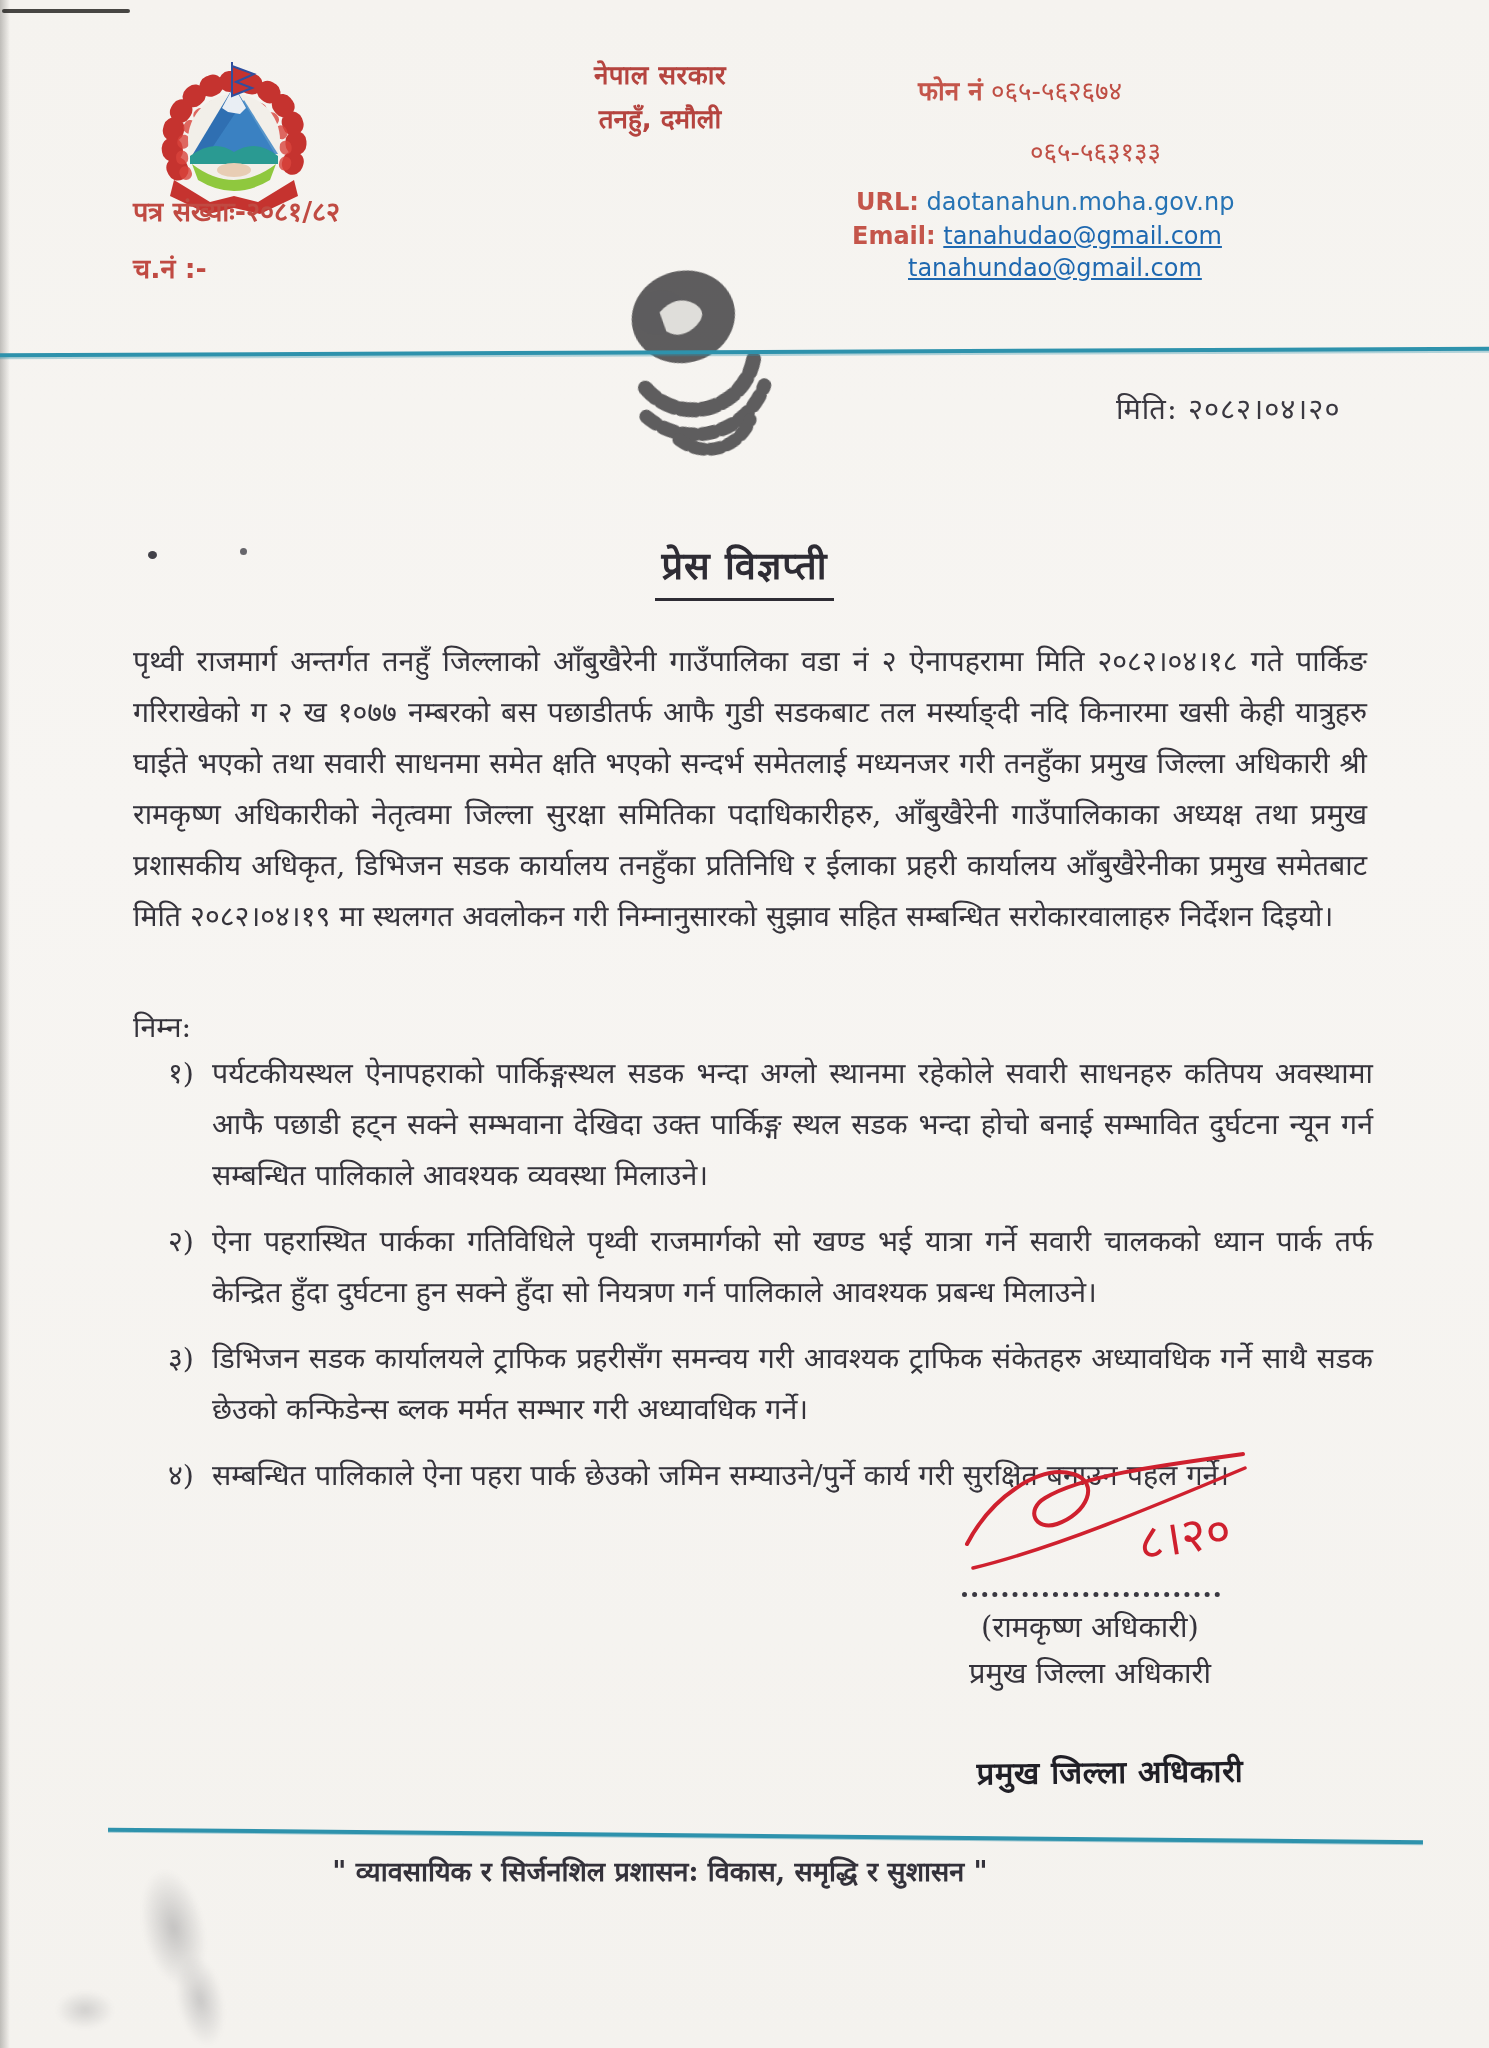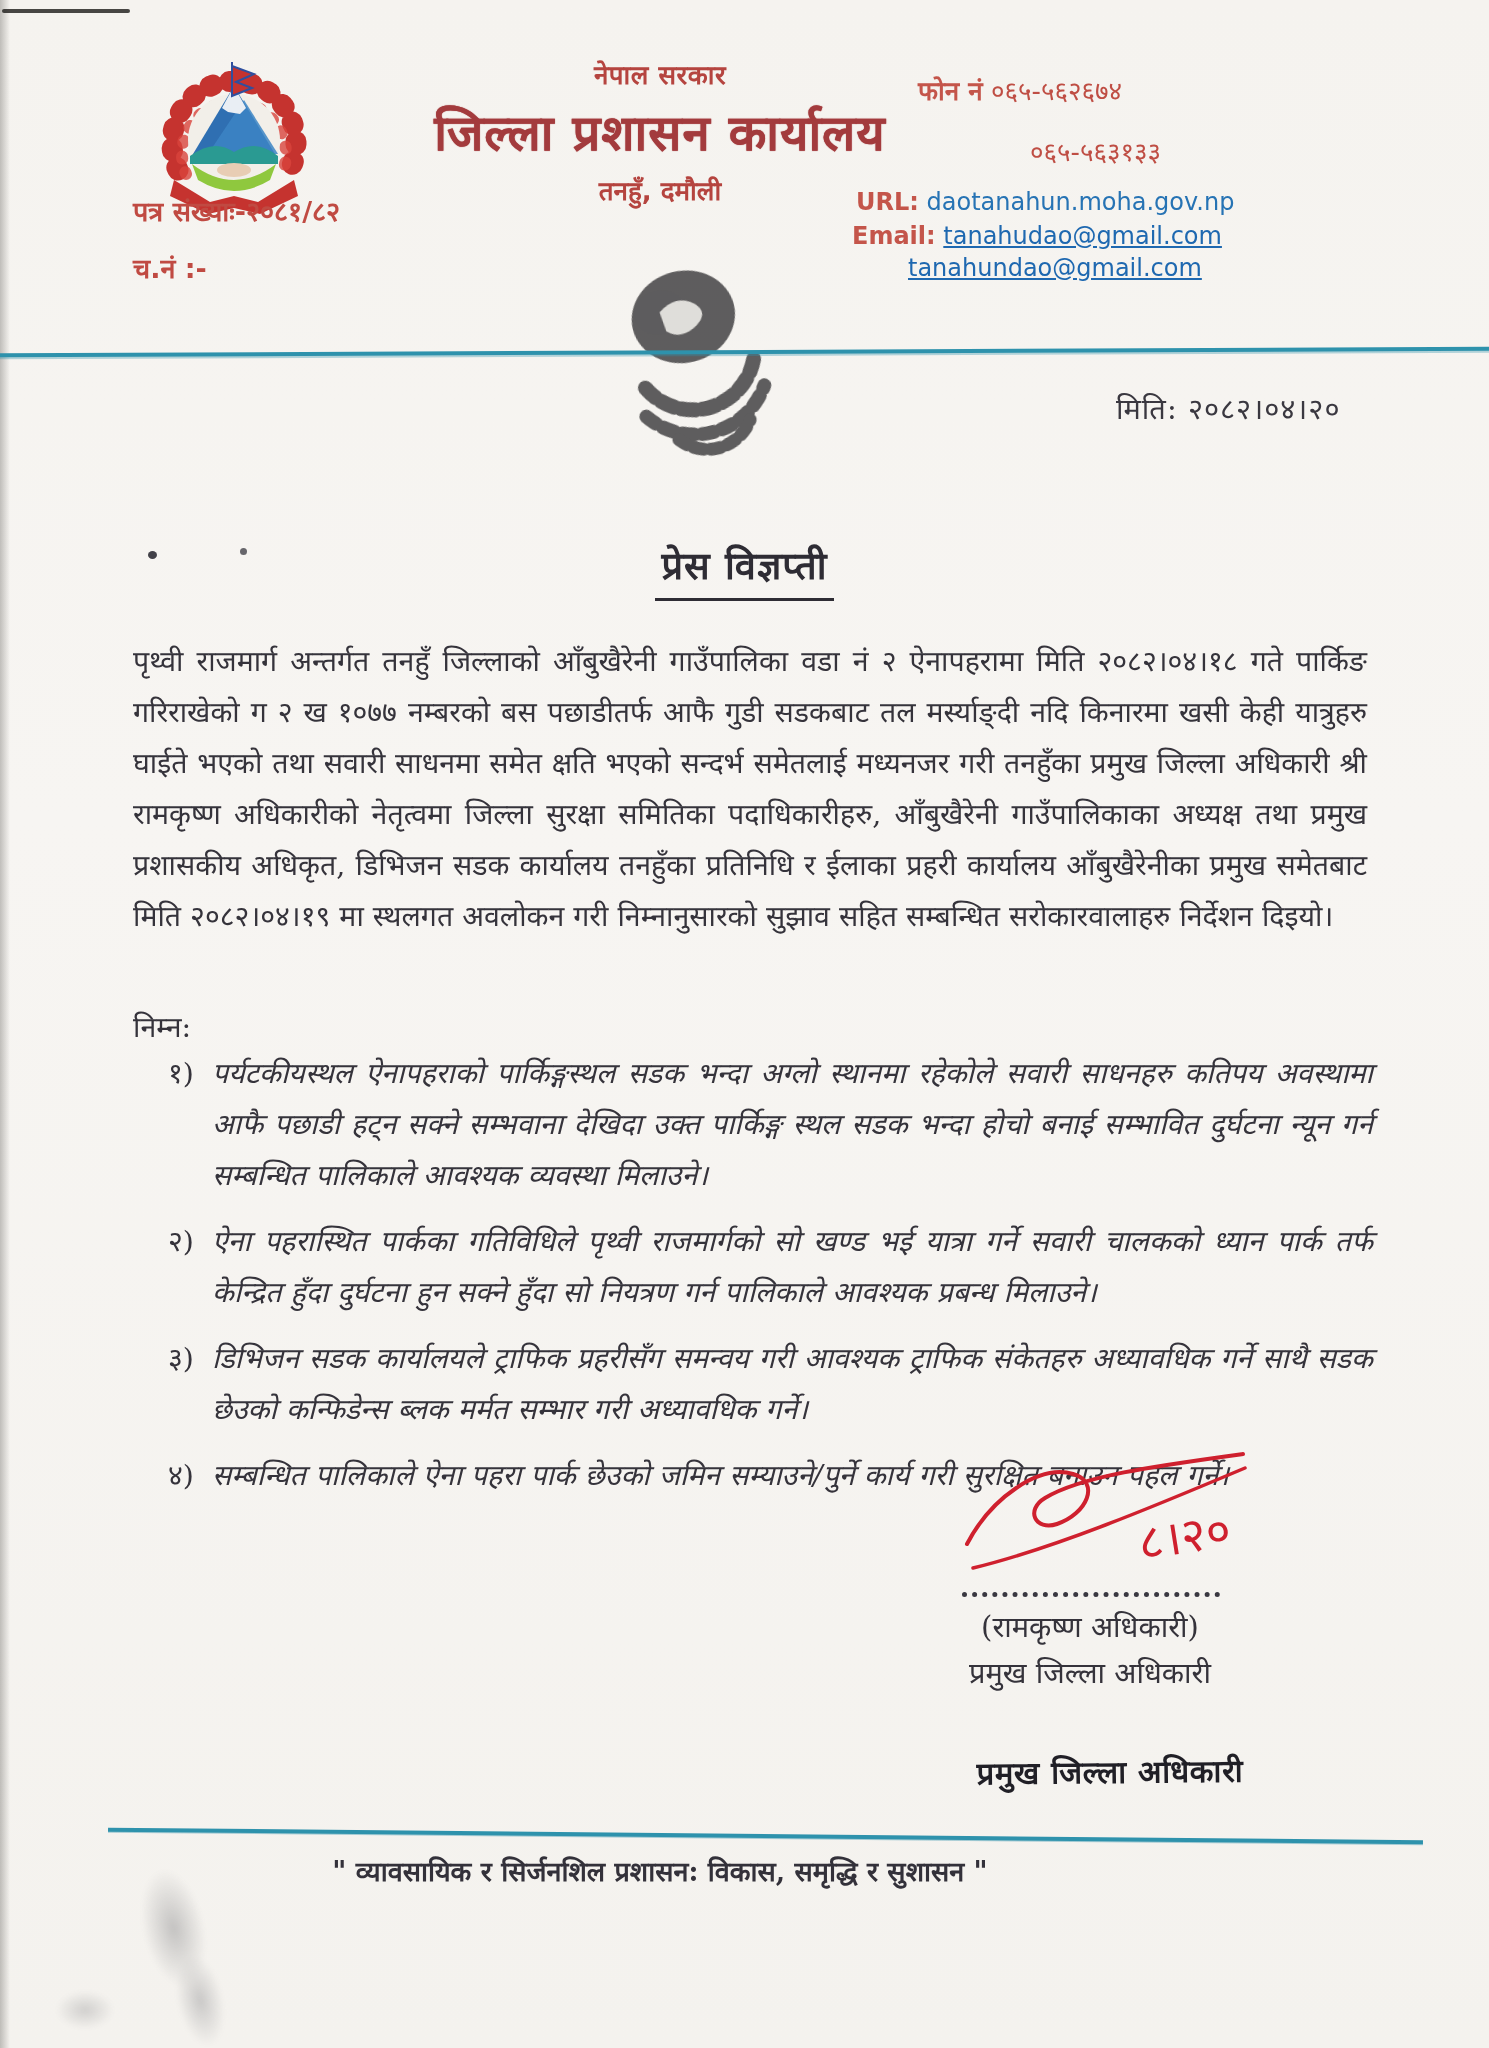--- a/index.html
+++ b/index.html
@@ -54,21 +54,21 @@
   
   .doc-title{position:absolute;left:0;top:538px;width:1489px;text-align:center;}
   .doc-title span{display:inline-block;font-size:38px;font-weight:700;color:#2e2c34;
     border-bottom:3px solid #2e2c34;padding:0 6px 8px 6px;letter-spacing:1px;}
   .body-par{position:absolute;left:133px;top:636px;width:1234px;font-size:28.5px;line-height:51px;
     text-align:justify;color:#35333b;}
   .list-intro{position:absolute;left:133px;top:994px;font-size:28.5px;color:#35333b;margin-top:13px;}
   .list{position:absolute;left:168px;top:1048px;width:1205px;}
   .item{display:flex;margin-bottom:15px;font-size:28.5px;line-height:51px;color:#35333b;}
   .item .num{flex:0 0 44px;}
-  .item .txt{flex:1;text-align:justify;font-style:italic;}
+  .item .txt{flex:1;text-align:justify;}
   
   .sig-svg{position:absolute;left:955px;top:1448px;width:300px;height:148px;}
   .sig-dots{position:absolute;left:962px;top:1568px;width:258px;border-bottom:5px dotted #3a3841;height:24px;}
   .sig-name{position:absolute;left:930px;top:1606px;width:320px;text-align:center;font-size:29px;color:#35333b;}
   .sig-desig{position:absolute;left:930px;top:1652px;width:320px;text-align:center;font-size:29px;color:#35333b;}
   .desig-stamp{position:absolute;left:940px;top:1750px;width:340px;text-align:center;font-size:31px;
     font-weight:800;color:#201f26;transform:rotate(-0.6deg);letter-spacing:.5px;
     font-family:"DejaVu Sans","Liberation Sans",sans-serif;}
   
   .footer-line{position:absolute;left:108px;top:1834px;width:1315px;height:4px;background:#2e92ac;
@@ -105,21 +105,20 @@
 
     <ellipse cx="86" cy="118" rx="17" ry="7" fill="#e8cdb4"></ellipse>
 
     <path d="M84,10 L84,44 L104,36 L88,30 L106,22 L84,14 Z" fill="#c5332f" stroke="#2f4f9e" stroke-width="2"></path>
 
     <path d="M26,128 L62,150 L86,144 L110,150 L146,128 L150,144 L112,162 L86,156 L60,162 L22,144 Z" fill="#c5332f"></path>
   </svg>
 
   <div class="hdr-center">
     <div class="hdr-gov">नेपाल सरकार</div>
-    <div class="hdr-office">जिल्ला प्रशासन कार्यालय</div>
     <div class="hdr-loc">तनहुँ, दमौली</div>
   </div>
 
   <div class="hdr-right">
     <div class="phone1">
       <span class="lbl-red">फोन नं</span>
       <span>०६५-५६२६७४</span>
     </div>
     <div class="phone2">०६५-५६३१३३</div>
     <div class="urlrow">

